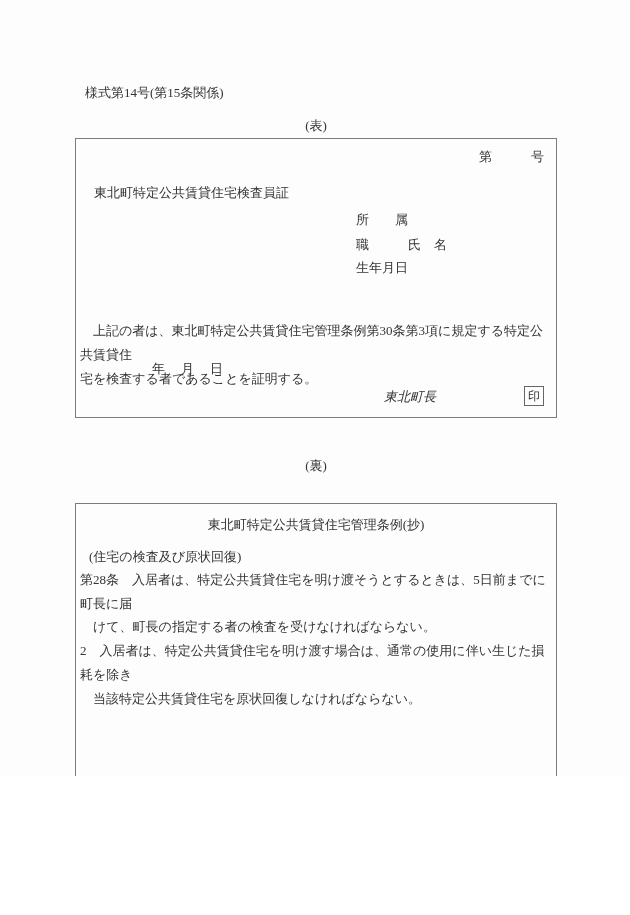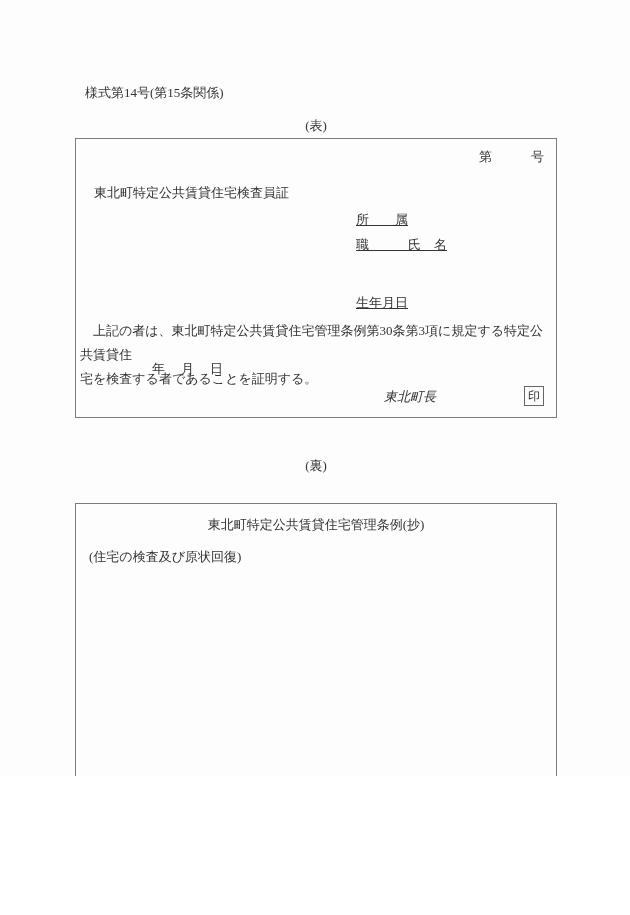--- a/index.html
+++ b/index.html
@@ -51,25 +51,24 @@
     right: 12px;
   }
   .cert-title {
     position: absolute;
     left: 18px;
     top: 47px;
   }
   .field {
     position: absolute;
     left: 280px;
-    text-decoration: underline;
   }
   .field.affiliation  { top: 74px; }
   .field.position-name{ top: 99px; }
-  .field.birth-date   { top: 122px; margin-top: 35px; }
+  .field.birth-date   { top: 122px; }
   .cert-body {
     position: absolute;
     left: 4px;
     top: 152px;
     width: 474px;
     line-height: 24px;
     margin-top: 28px;
   }
   .cert-body .line.indent { text-indent: 13px; }
   .date-line {
@@ -155,15 +154,21 @@
   </div>
 
   <div class="side-label back">(裏)</div>
 
   <div class="card back-card">
 
     <div class="ordinance-title">東北町特定公共賃貸住宅管理条例(抄)</div>
 
     <div class="section-heading">(住宅の検査及び原状回復)</div>
 
+    <div class="article">
+      <div class="line">第28条　入居者は、特定公共賃貸住宅を明け渡そうとするときは、5日前までに町長に届</div>
+      <div class="line cont">けて、町長の指定する者の検査を受けなければならない。</div>
+      <div class="line">2　入居者は、特定公共賃貸住宅を明け渡す場合は、通常の使用に伴い生じた損耗を除き</div>
+      <div class="line cont">当該特定公共賃貸住宅を原状回復しなければならない。</div>
+    </div>
   </div>
 
 </div>
 
 </body></html>

